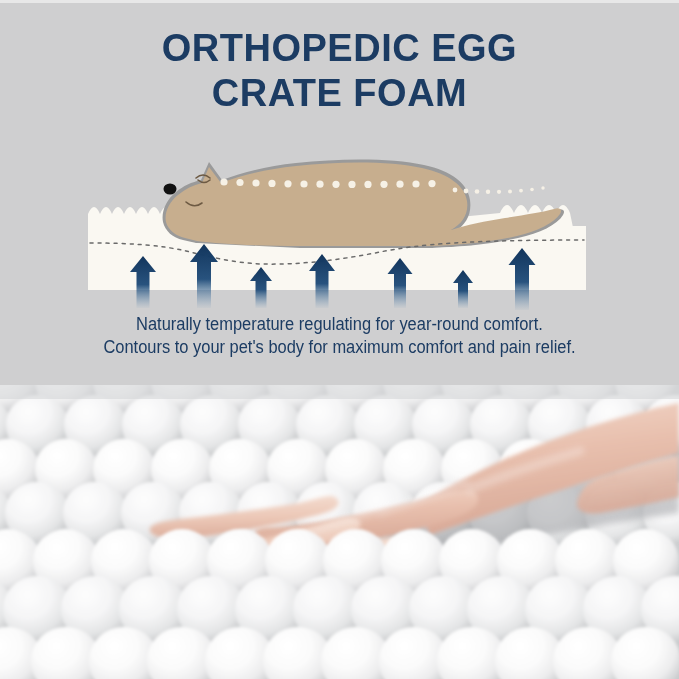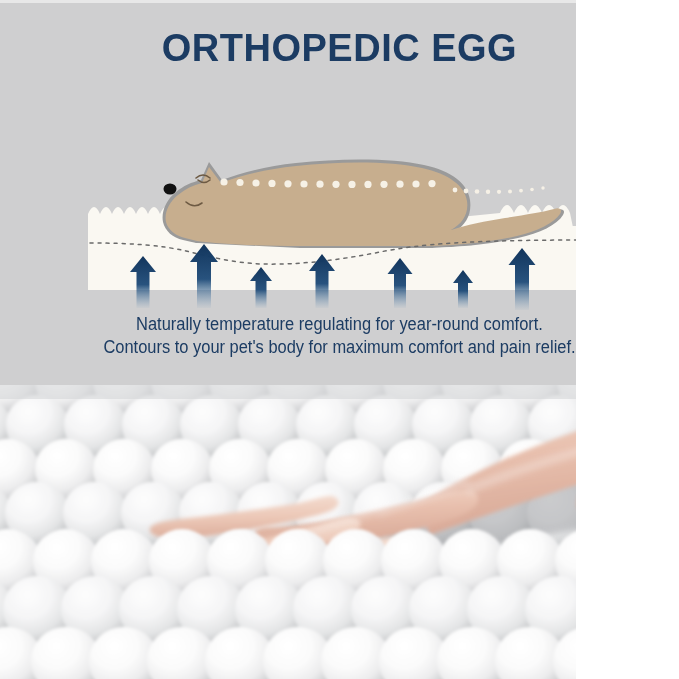--- a/index.html
+++ b/index.html
@@ -5,21 +5,21 @@
   html, body {
     margin: 0;
     padding: 0;
     background: #ffffff;
   }
   body {
     font-family: "Liberation Sans", sans-serif;
   }
   #page {
     position: relative;
-    width: 576px;
+    width: 679px;
     height: 679px;
     overflow: hidden;
     background: #cfcfd0;
   }
 
   
   #info-panel {
     position: absolute;
     left: 0; top: 0;
     width: 679px;
@@ -86,20 +86,21 @@
 <body>
 
 <div id="page">
 
   <div id="info-panel">
 
     <div id="top-hairline"></div>
 
     <div id="headline">
       <span class="hl-line">ORTHOPEDIC EGG</span>
+      <span class="hl-line">CRATE FOAM</span>
     </div>
 
     <div id="illustration">
       <svg width="679" height="180" viewBox="0 0 679 180" xmlns="http://www.w3.org/2000/svg">
         <defs>
           <linearGradient id="arrowFade" x1="0" y1="0" x2="0" y2="1">
             <stop offset="0%" stop-color="#12355c" stop-opacity="1"></stop>
             <stop offset="55%" stop-color="#1d4a78" stop-opacity="0.95"></stop>
             <stop offset="100%" stop-color="#5d8bb3" stop-opacity="0.05"></stop>
           </linearGradient>

